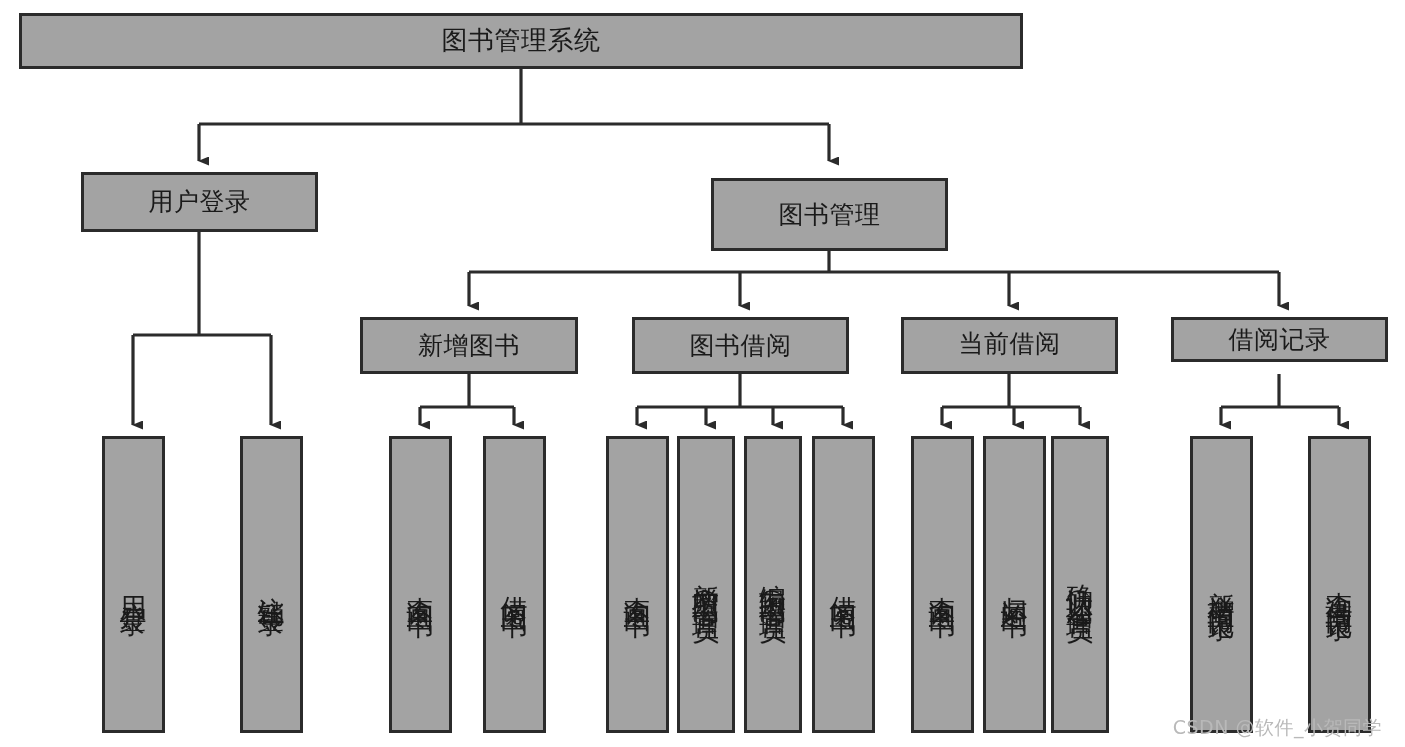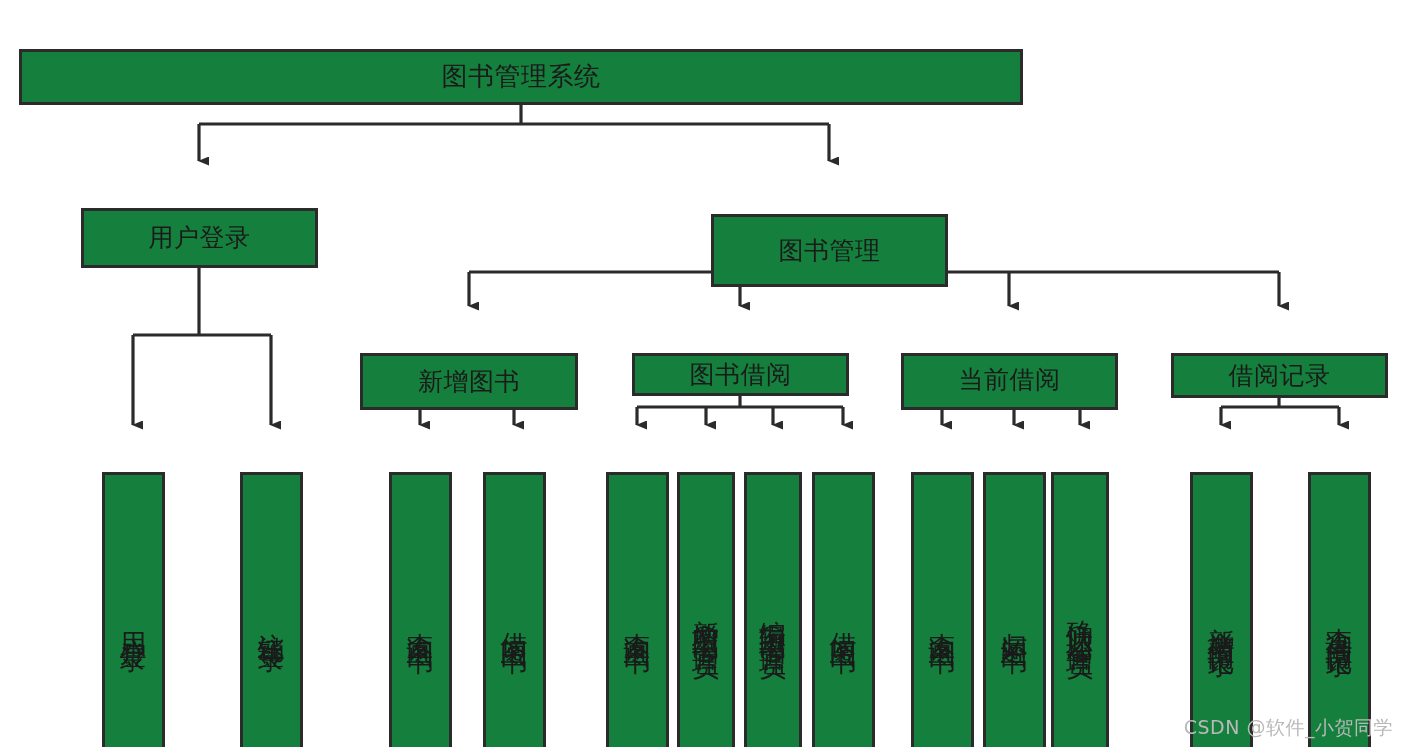--- a/index.html
+++ b/index.html
@@ -22,27 +22,26 @@
     position: absolute;
     left: 0;
     top: 0;
     width: 1405px;
     height: 747px;
     pointer-events: none;
   }
   .node {
     position: absolute;
     box-sizing: border-box;
-    background: #15803d;
+    background: #a3a3a3;
     border: 3px solid #2b2b2b;
     display: flex;
     align-items: center;
     justify-content: center;
     z-index: 3;
-    margin-top: 36px;
   }
   .node .lbl {
     color: #1a1a1a;
     line-height: 1.12;
     text-align: center;
     white-space: pre;
   }
   
   .node.horiz .lbl {
     font-size: 25px;
@@ -59,21 +58,21 @@
   .node.leaf .lbl {
     writing-mode: vertical-rl;
     text-orientation: upright;
     font-size: 27px;
     letter-spacing: 5px;
     line-height: 1.0;
     max-height: 272px;
   }
   #watermark {
     position: absolute;
-    right: 12px;
+    right: 23px;
     bottom: 6px;
     font-size: 19px;
     color: #b9b9b9;
     z-index: 6;
     white-space: nowrap;
     letter-spacing: 0.5px;
   }
 </style>
 </head>
 <body>
@@ -130,21 +129,21 @@
   <div class="node horiz" style="left: 81px; top: 172px; width: 237px; height: 60px;">
     <span class="lbl">用户登录</span>
   </div>
   <div class="node horiz" style="left: 711px; top: 178px; width: 237px; height: 73px;">
     <span class="lbl">图书管理</span>
   </div>
 
   <div class="node horiz" style="left: 360px; top: 317px; width: 218px; height: 57px;">
     <span class="lbl">新增图书</span>
   </div>
-  <div class="node horiz" style="left: 632px; top: 317px; width: 217px; height: 43px;">
+  <div class="node horiz" style="left: 632px; top: 317px; width: 217px; height: 57px;">
     <span class="lbl">图书借阅</span>
   </div>
   <div class="node horiz" style="left: 901px; top: 317px; width: 217px; height: 57px; font-family: Liberation Mono, monospace;">
     <span class="lbl">当前借阅</span>
   </div>
   <div class="node horiz" style="left: 1171px; top: 317px; width: 217px; height: 45px;">
     <span class="lbl">借阅记录</span>
   </div>
 
   <div class="node leaf" style="left: 102px; top: 436px; width: 63px; height: 297px;">

